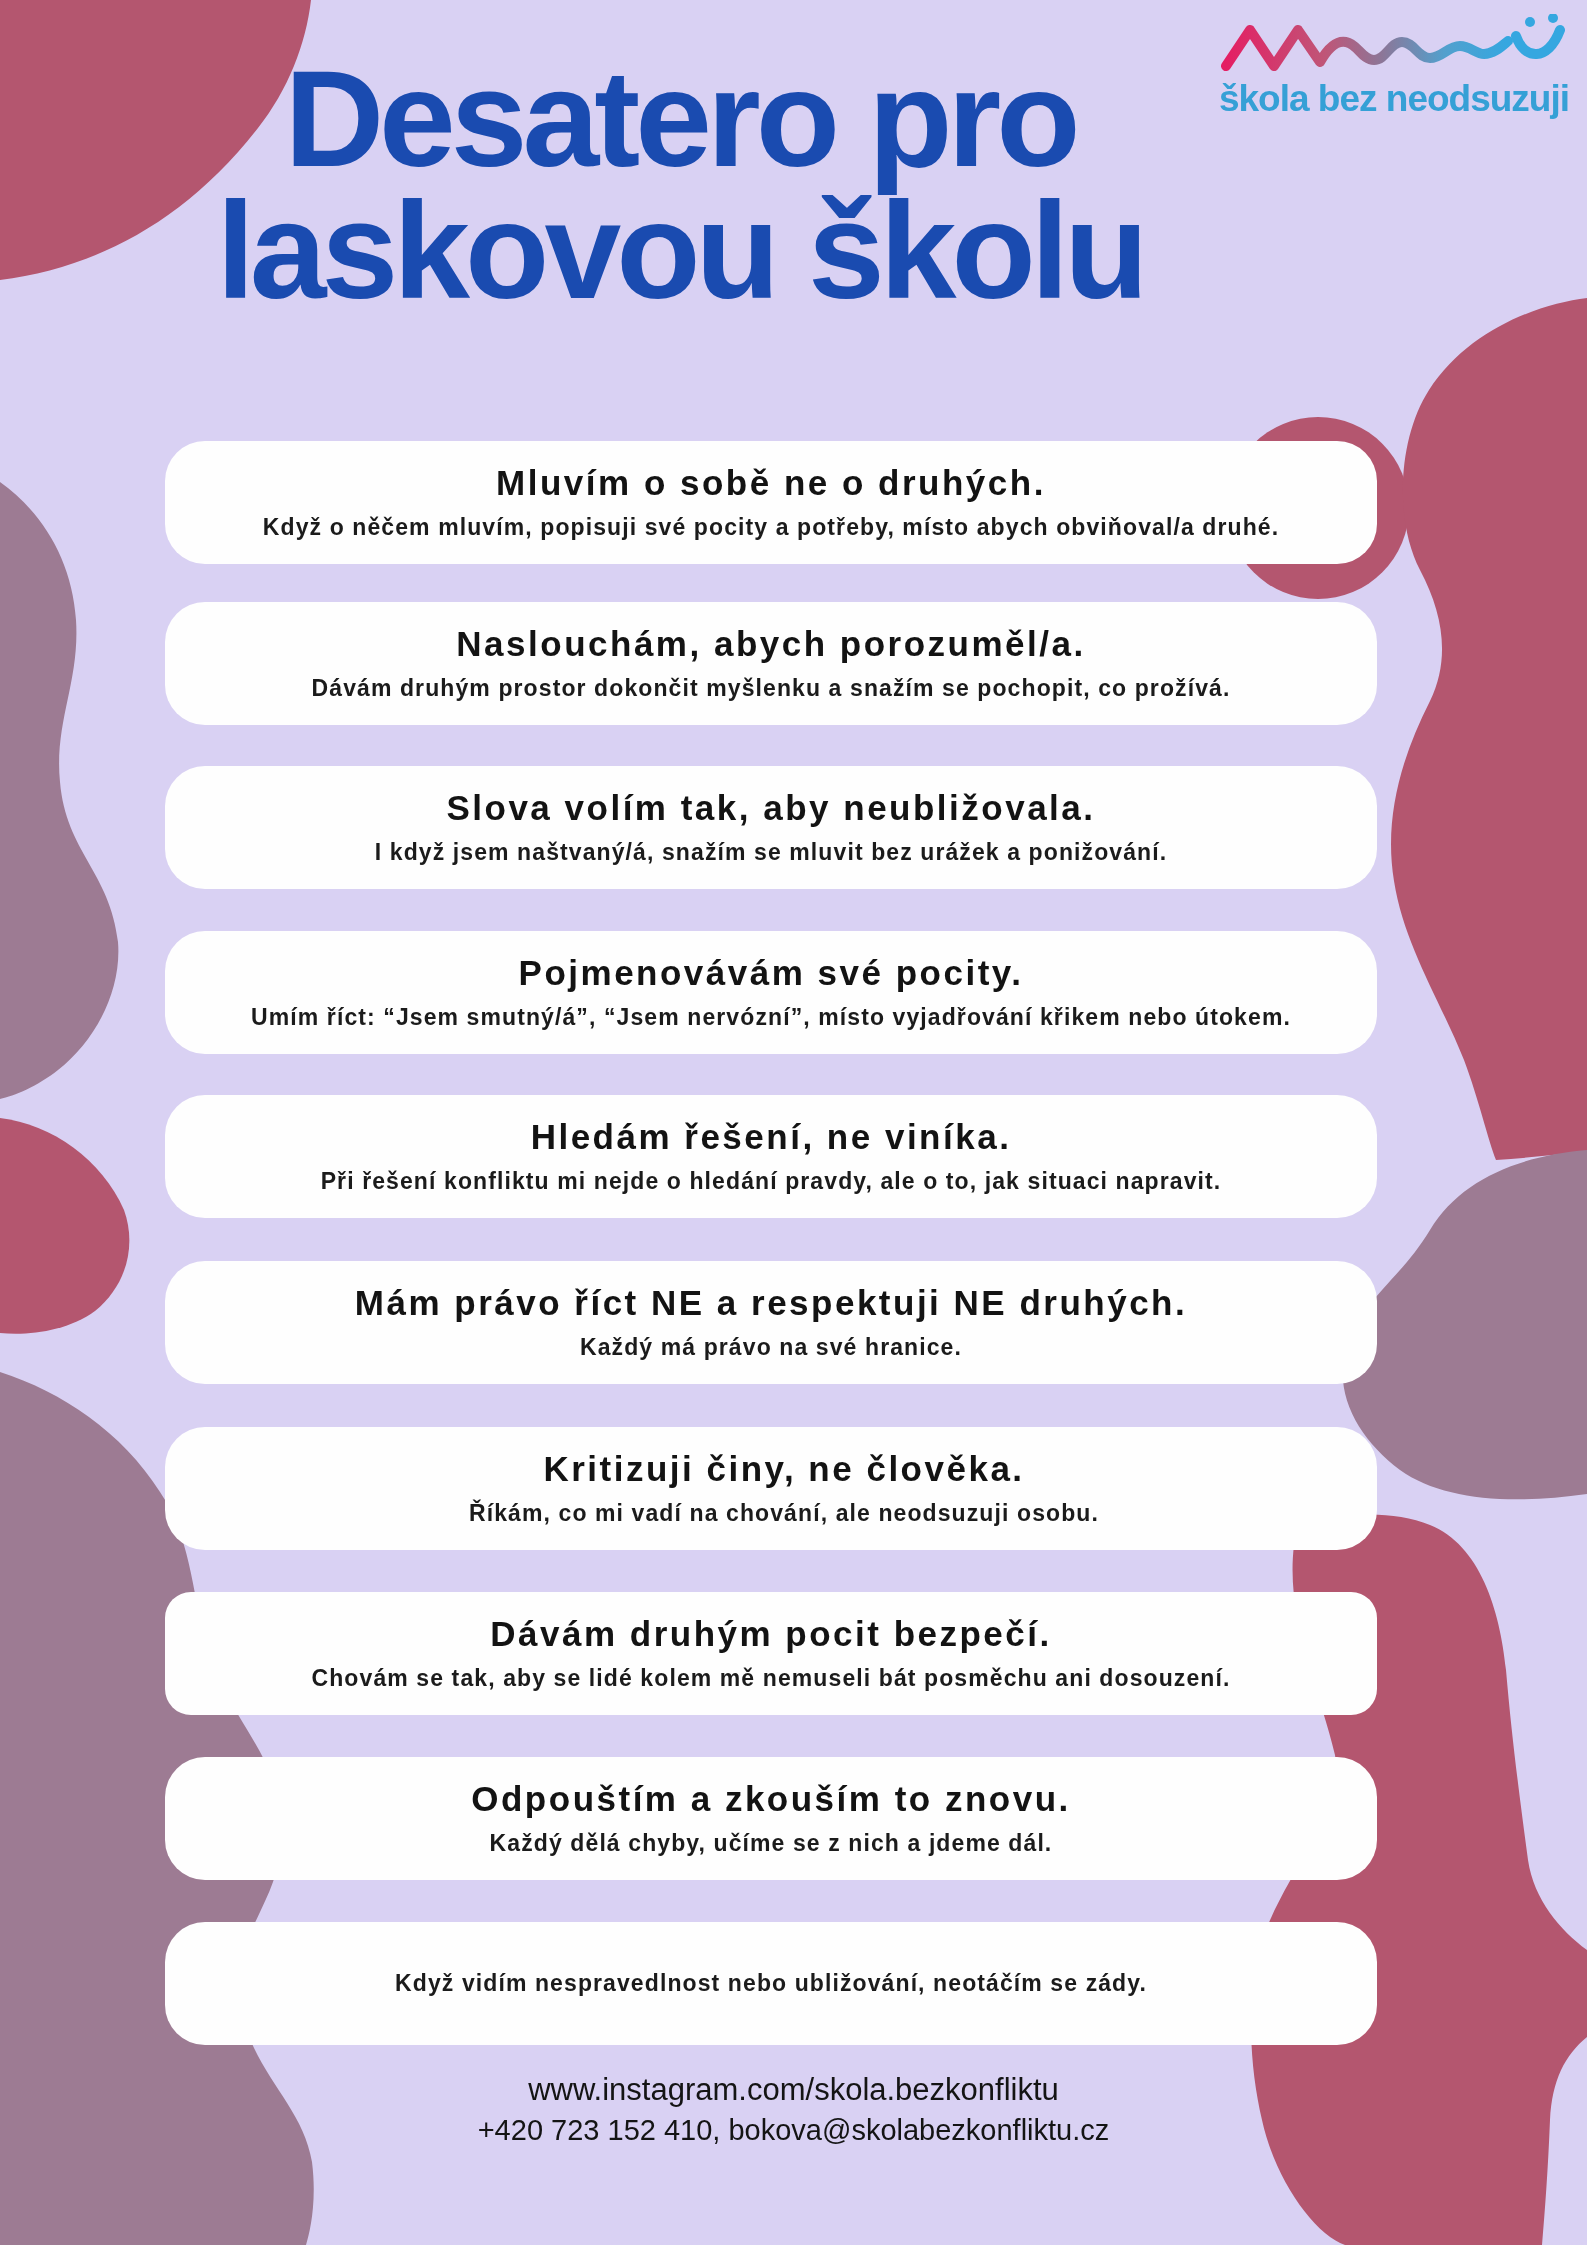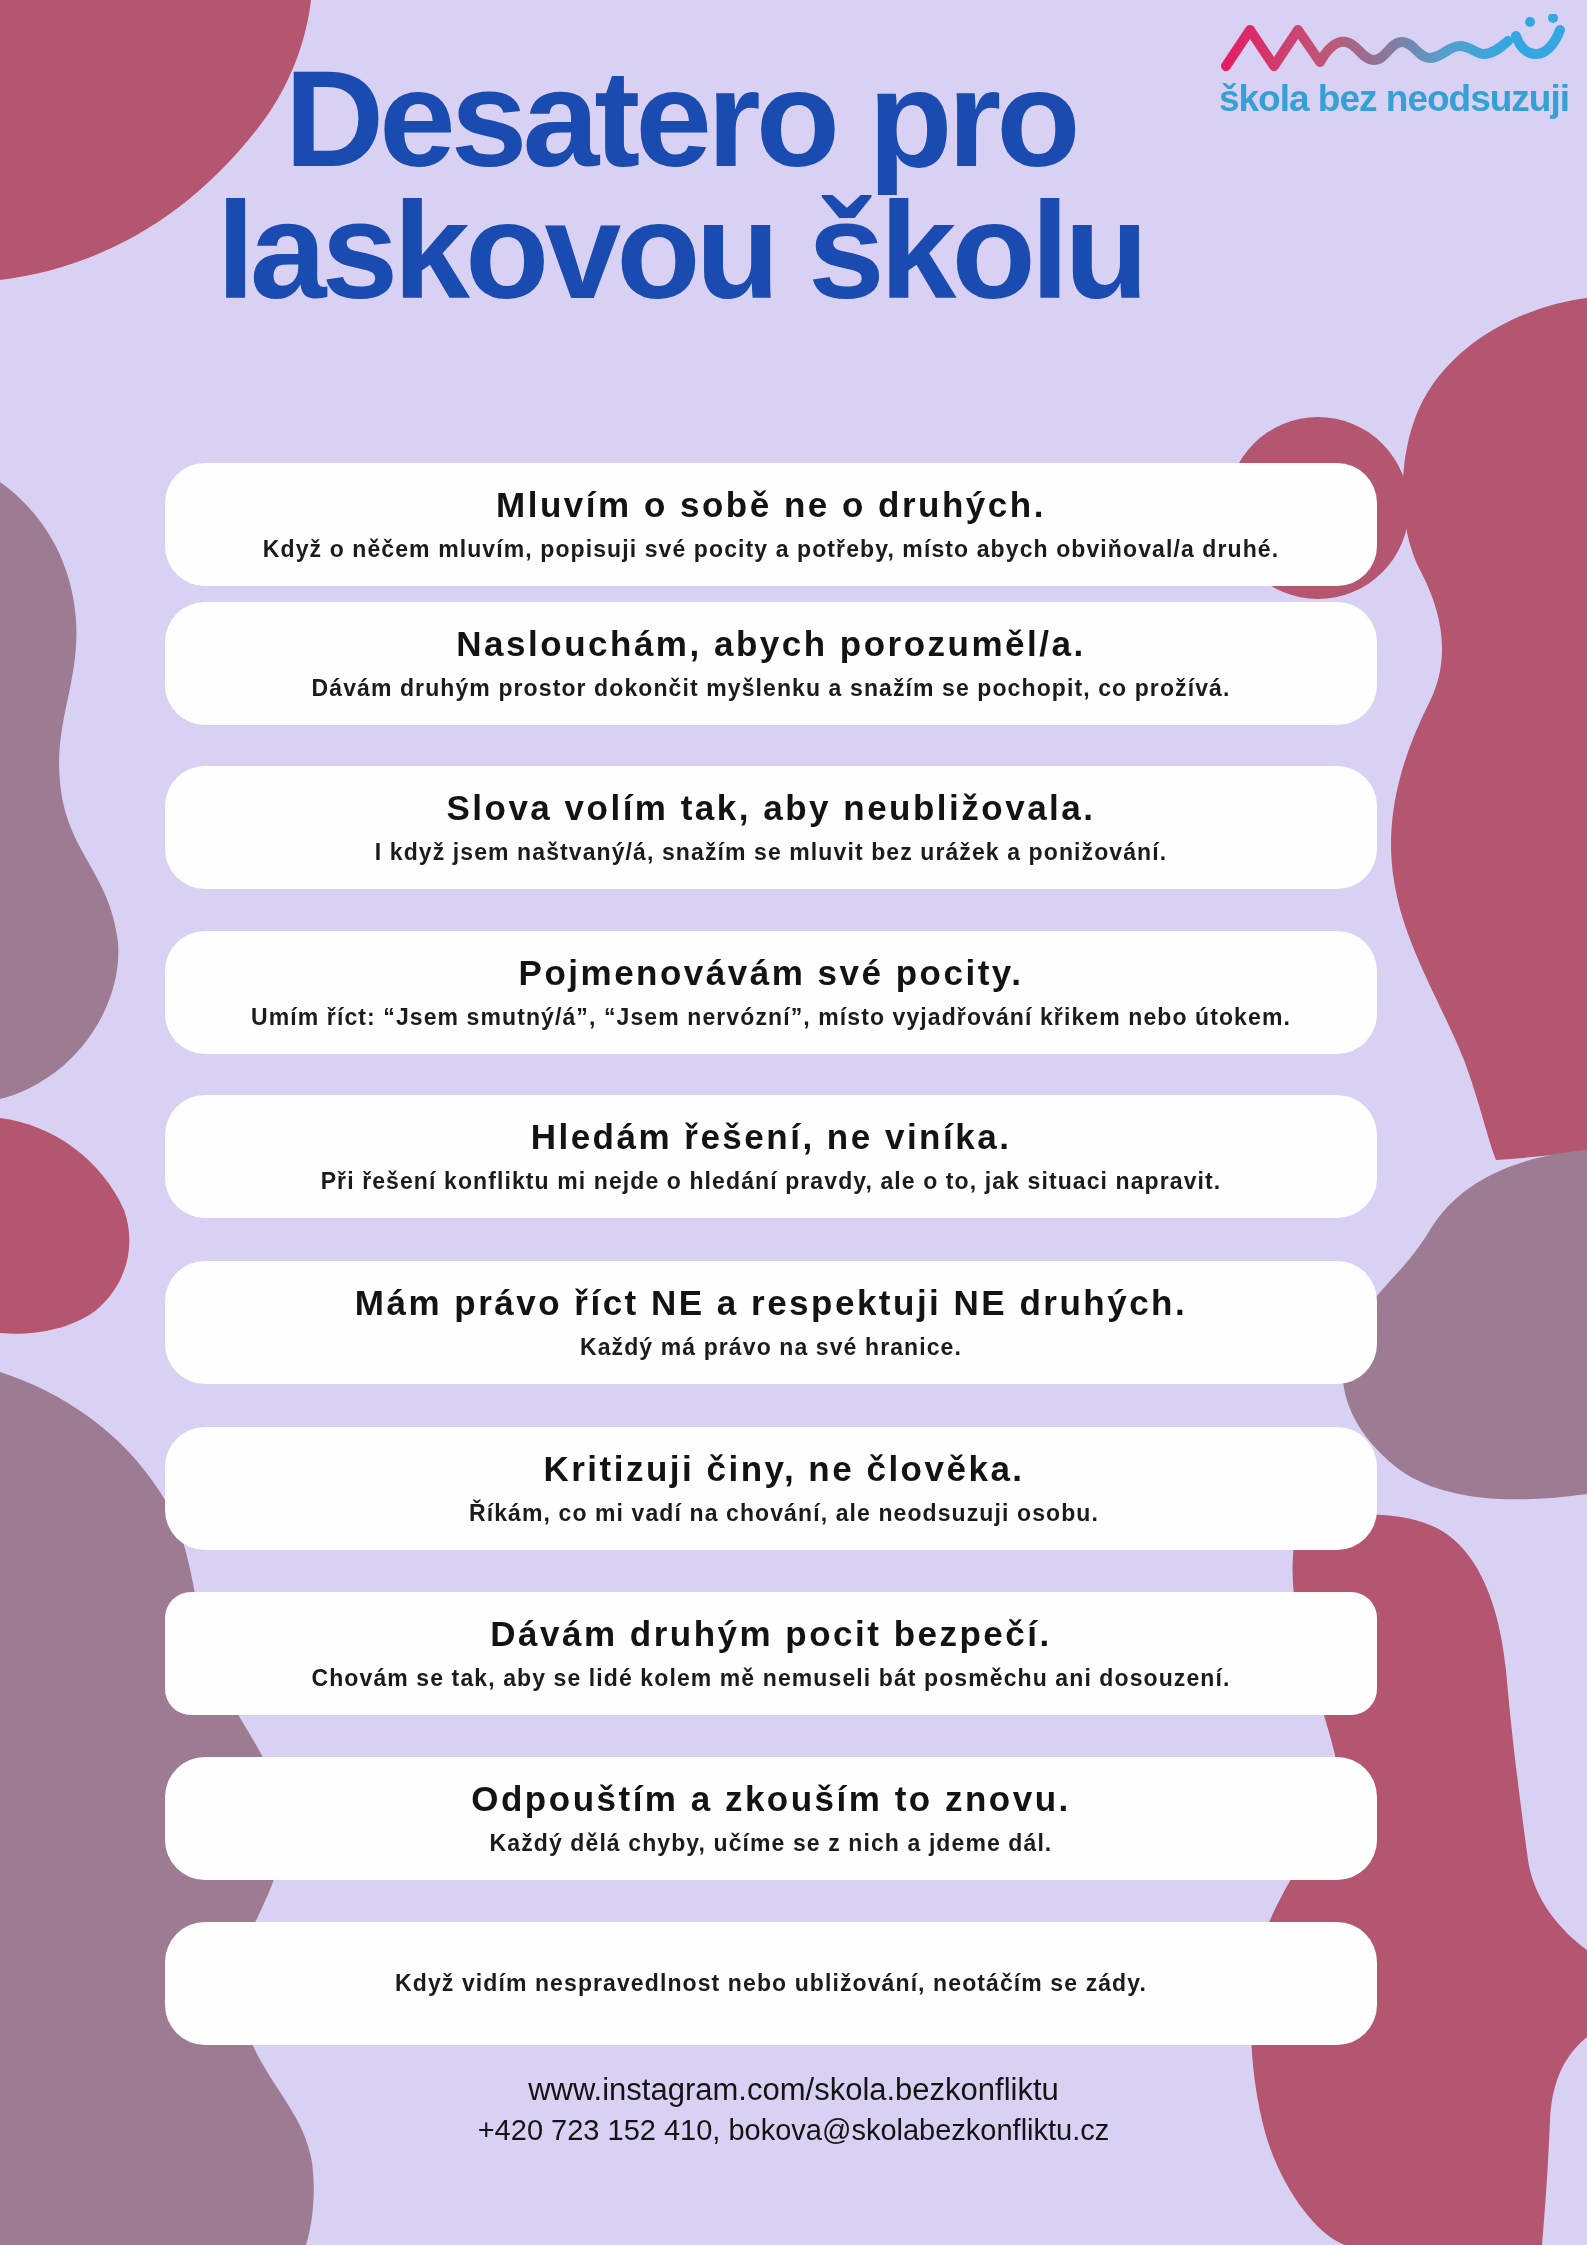--- a/index.html
+++ b/index.html
@@ -30,21 +30,21 @@
     gap:13px;padding:0 20px;box-sizing:border-box;
   }
   .card .t{
     font-size:35px;font-weight:bold;color:#131313;letter-spacing:2.5px;
     line-height:1.05;white-space:nowrap;
   }
   .card .s{
     font-size:23px;font-weight:bold;color:#1b1b1b;letter-spacing:1.1px;
     line-height:1.1;white-space:nowrap;
   }
-  .card:nth-child(1){top:463px;}
+  .card:nth-child(1){top:441px;}
   .card:nth-child(2){top:602px;}
   .card:nth-child(3){top:766px;}
   .card:nth-child(4){top:931px;}
   .card:nth-child(5){top:1095px;}
   .card:nth-child(6){top:1261px;}
   .card:nth-child(7){top:1427px;padding-left:46px;}
   .card:nth-child(8){top:1592px;border-radius:26px;}
   .card:nth-child(9){top:1757px;}
   .card:nth-child(10){top:1922px;}
   

